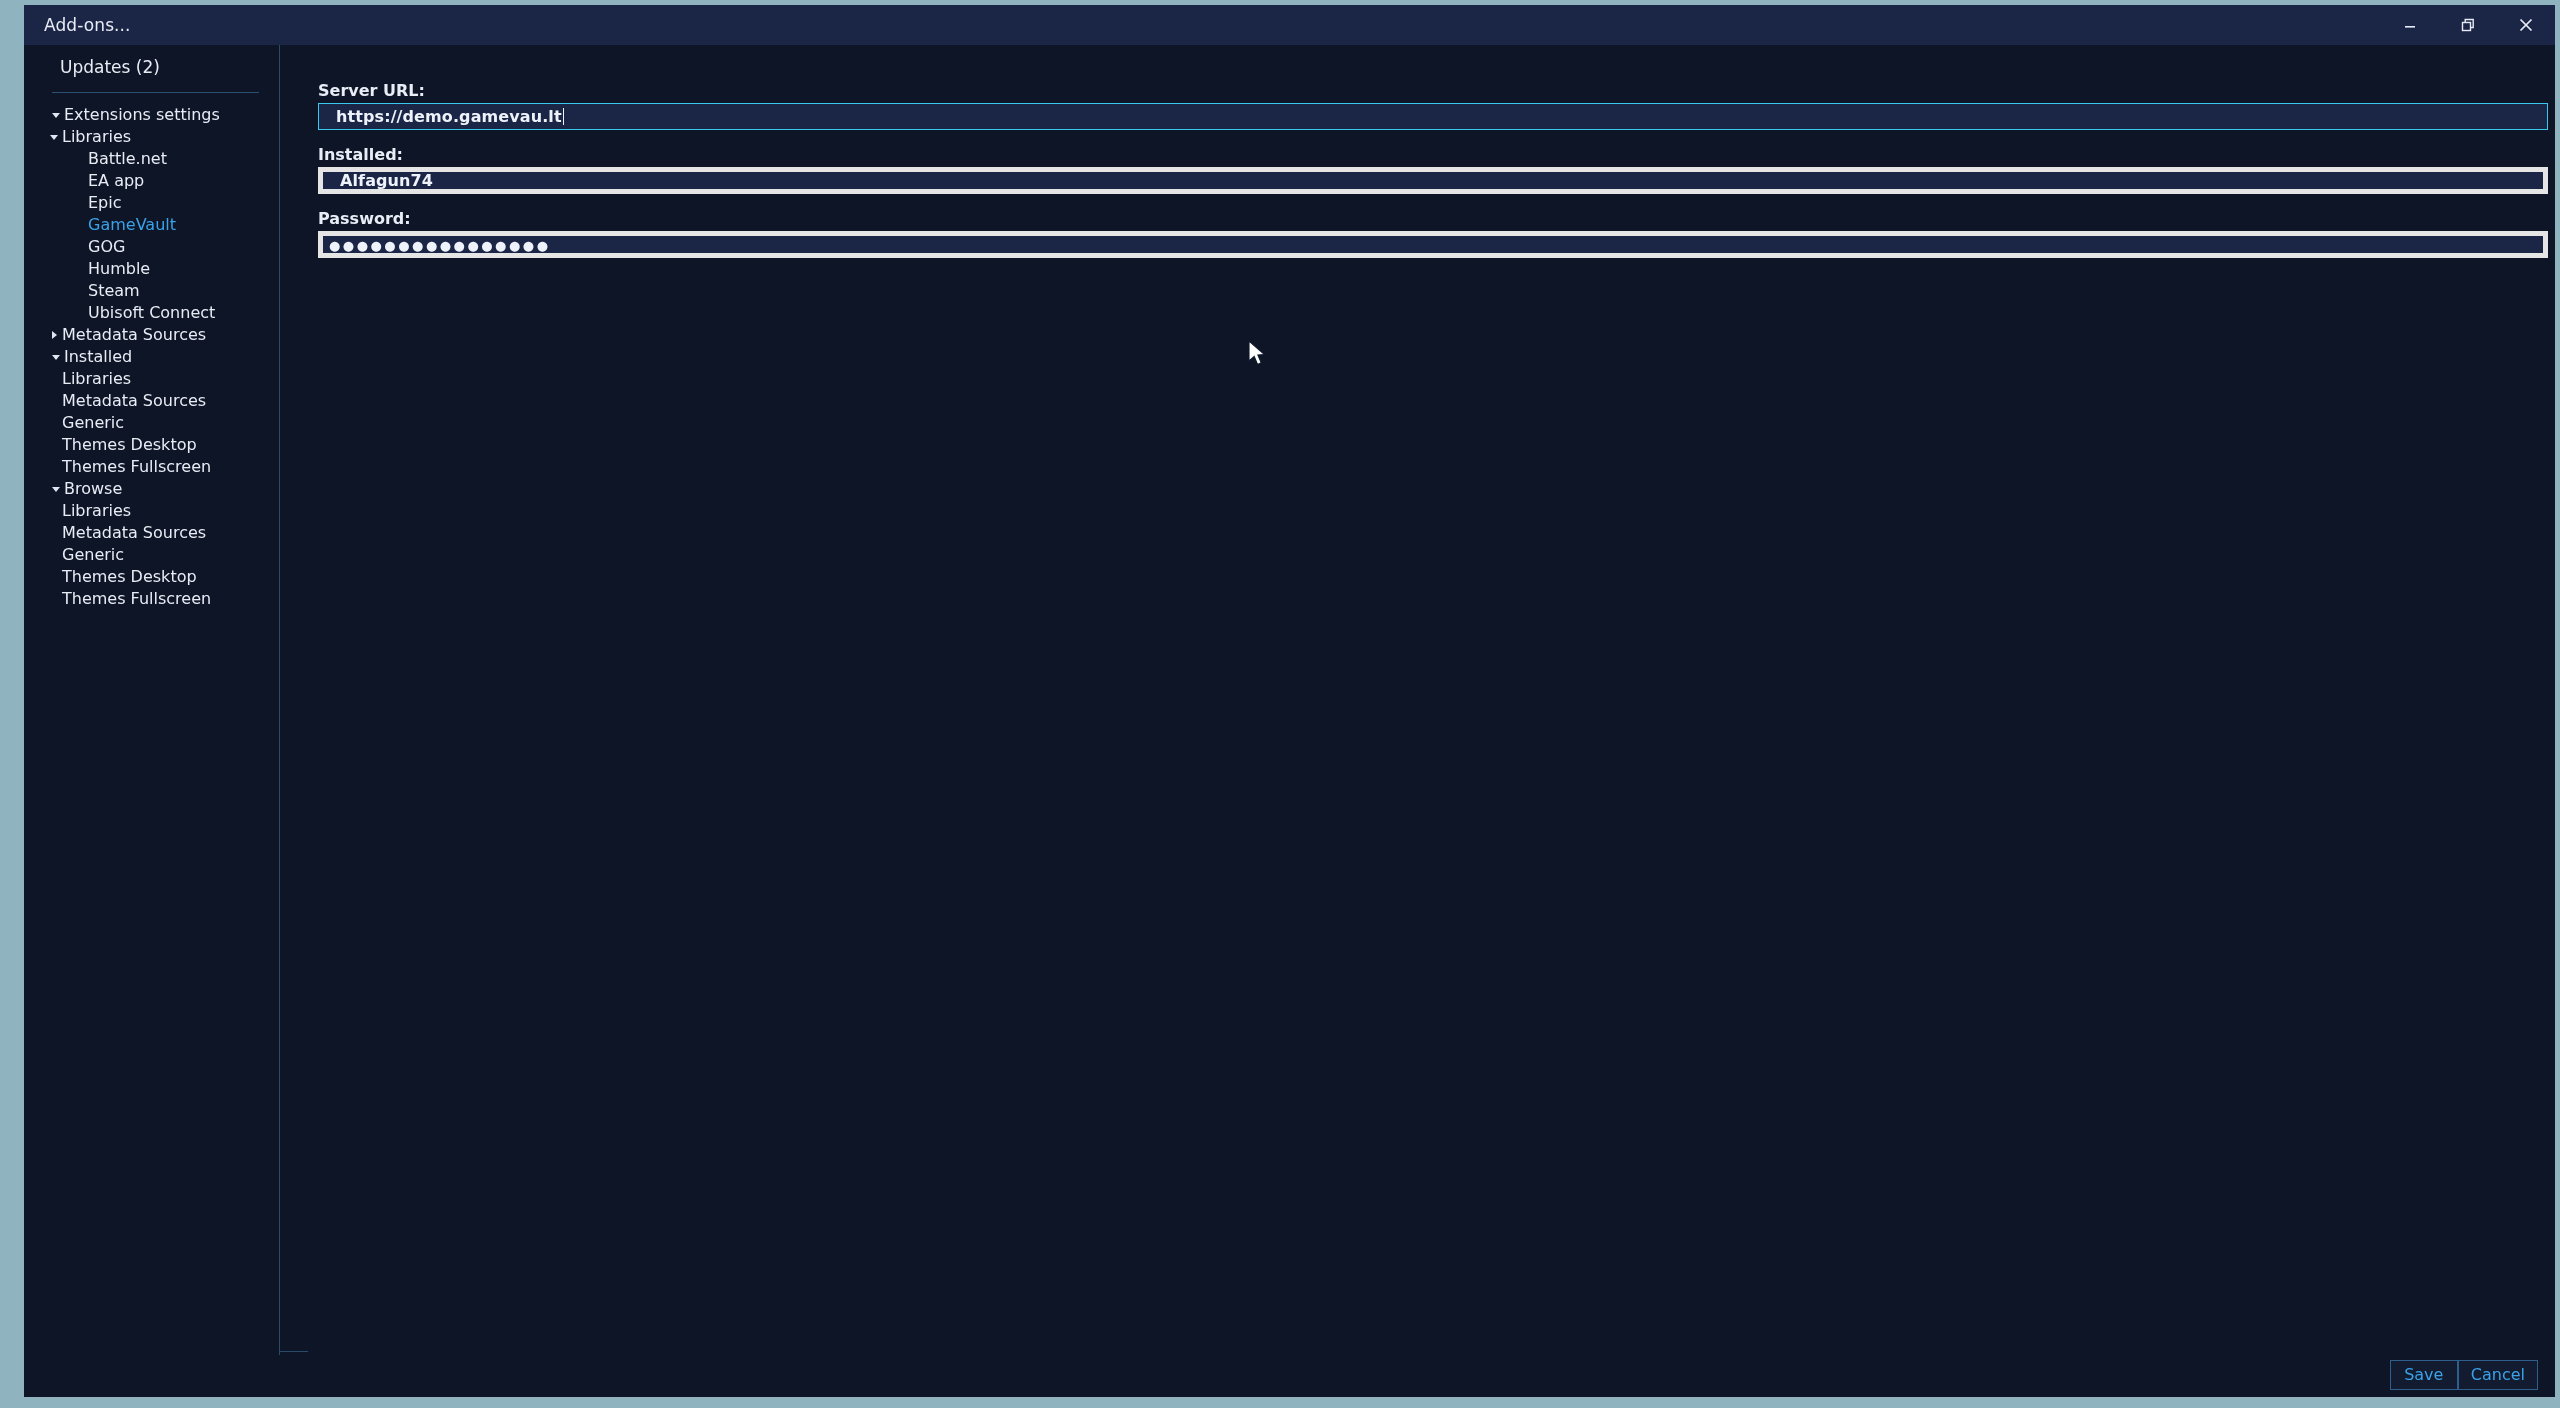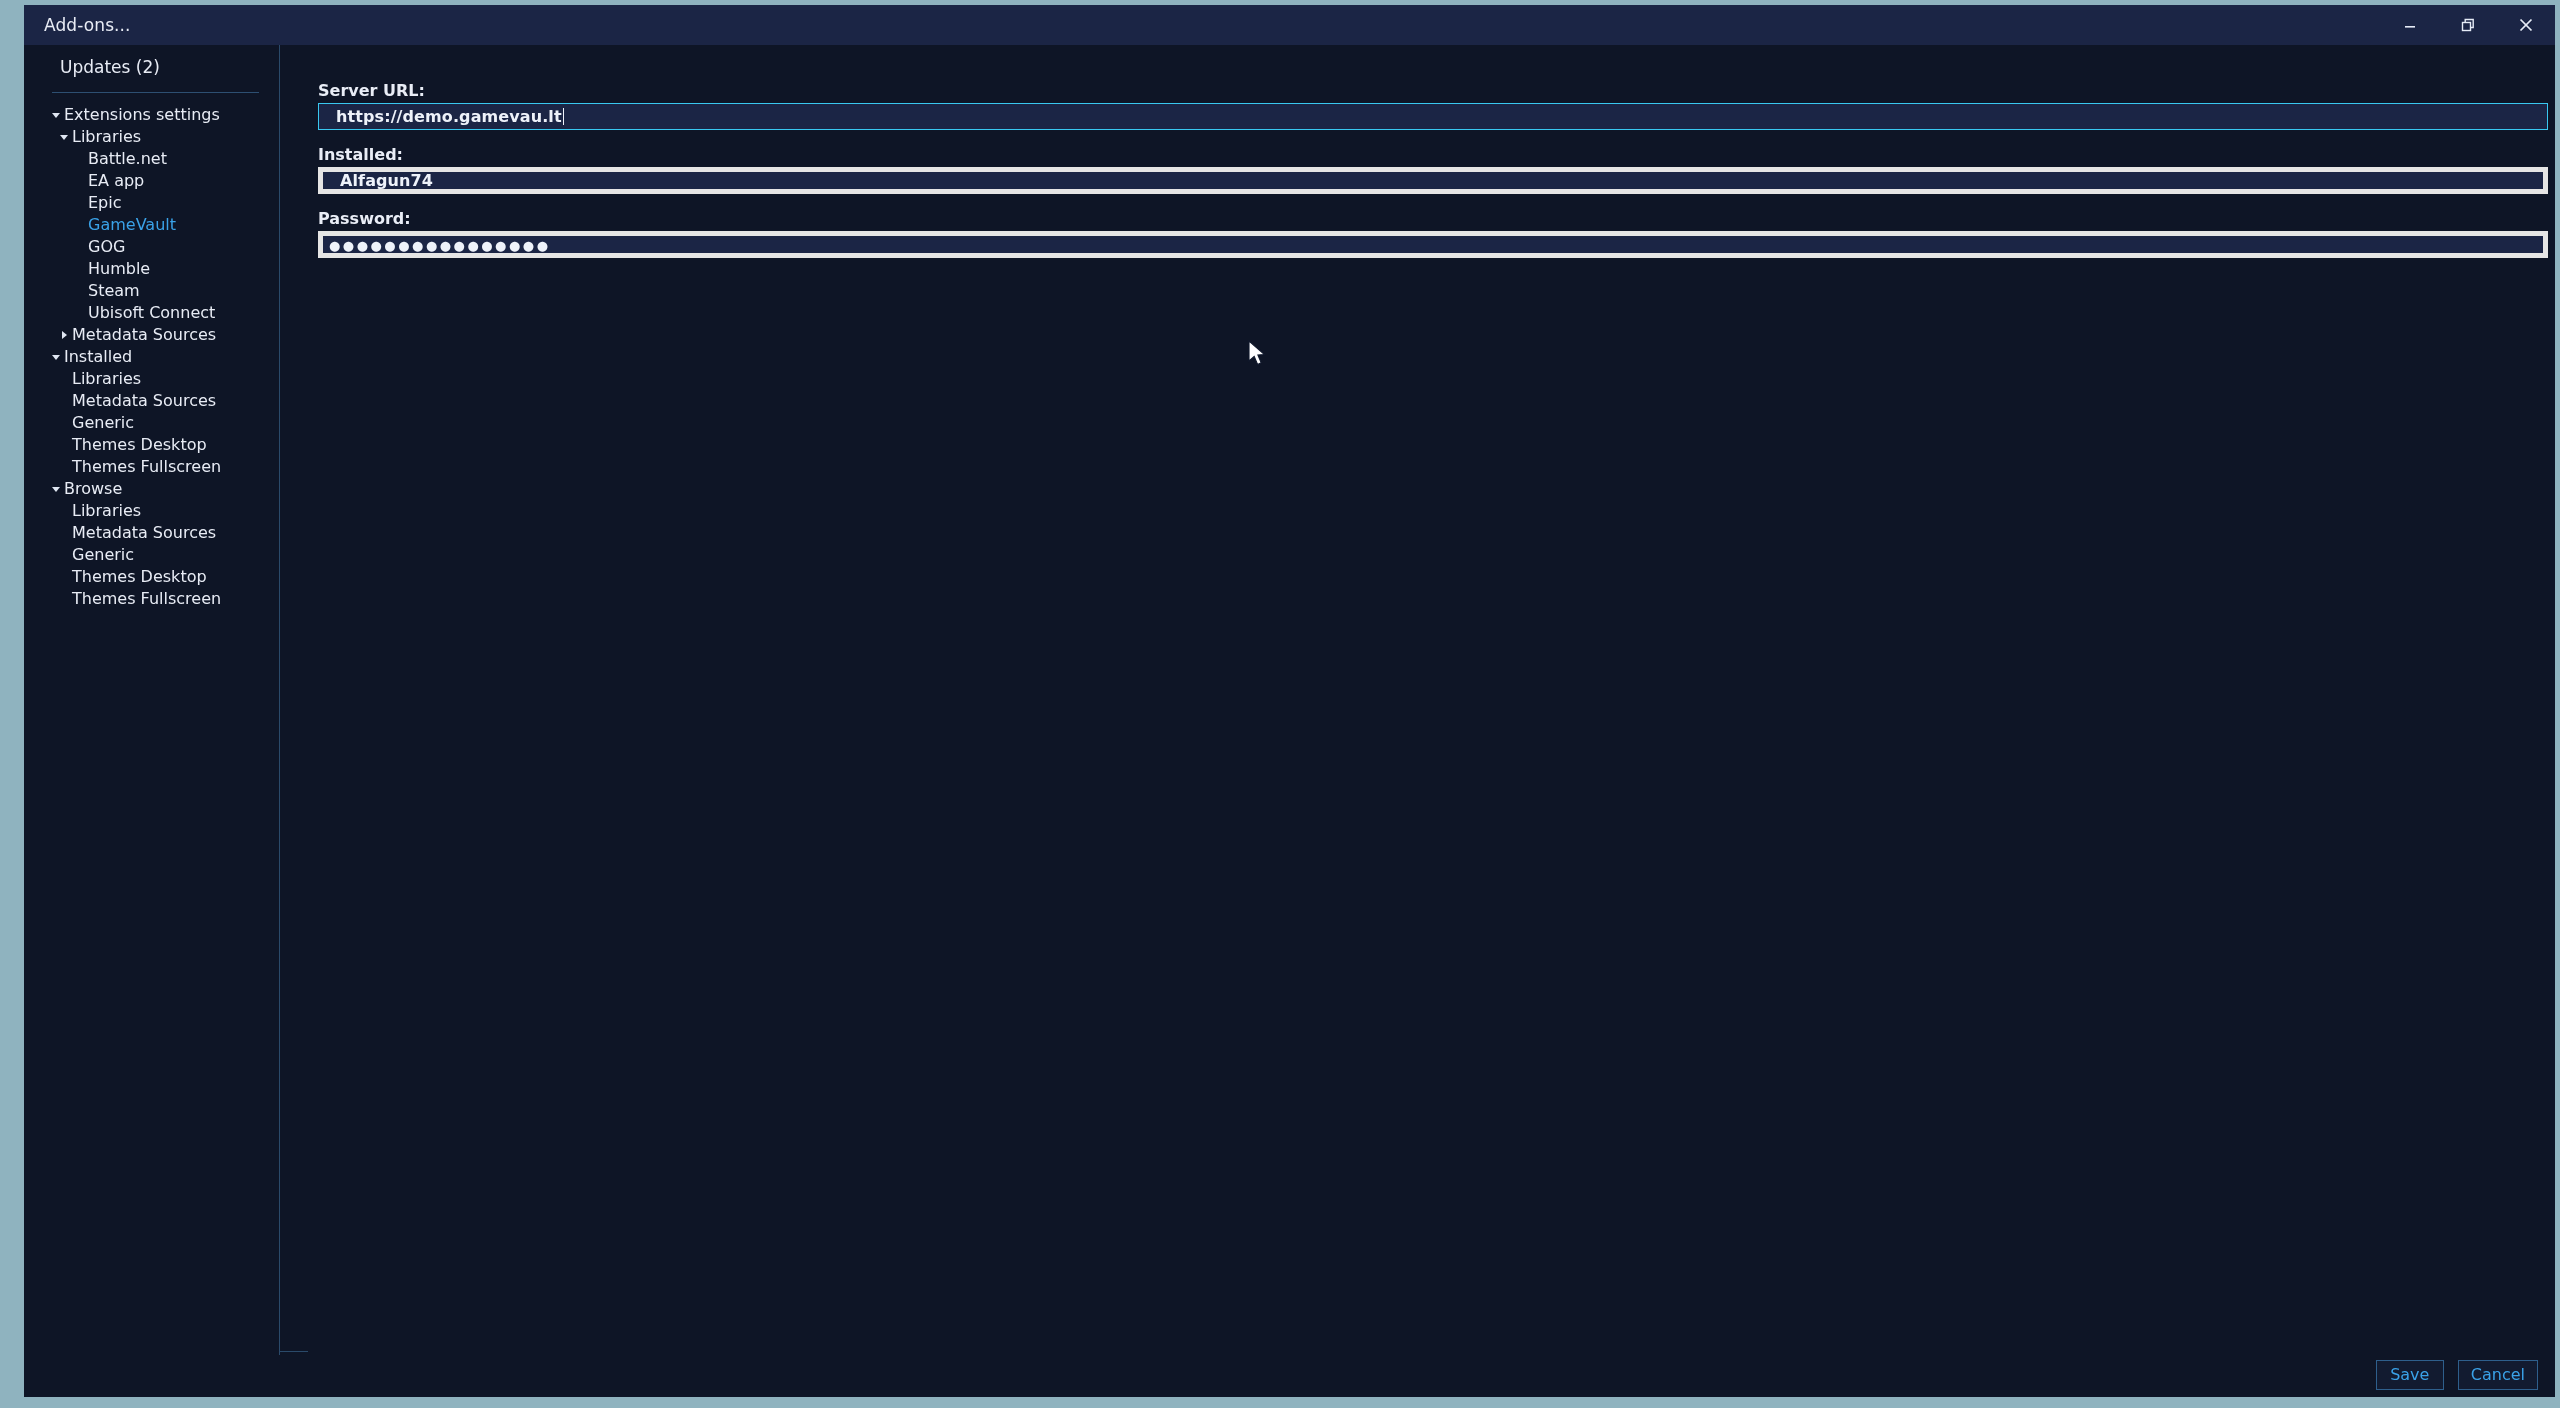--- a/index.html
+++ b/index.html
@@ -120,21 +120,21 @@
     align-items: center;
     justify-content: center;
     color: #dfe6f2;
   }
   .tw-arrow svg { display: block; }
   .tw-spacer { width: 16px; flex: 0 0 16px; }
 
   .tree-label { line-height: 1; }
 
   .lvl0 { padding-left: 24px; }
-  .lvl1 { padding-left: 32px; }
+  .lvl1 { padding-left: 22px; }
   .lvl2 { padding-left: 48px; }
 
   .selected .tree-label { color: #3aa2e8; }
 
   
   #content {
     flex: 1 1 auto;
     background: #0e1526;
     position: relative;
     padding: 38px 7px 0 10px;
@@ -187,21 +187,20 @@
   
   #footer {
     flex: 0 0 46px;
     height: 46px;
     background: #0e1526;
     border-top: 1px solid #2a4a6a;
     display: flex;
     align-items: center;
     justify-content: flex-end;
     padding-right: 17px;
-    gap: 14px;
   }
   .footbtn {
     min-width: 68px;
     height: 30px;
     background: #121b30;
     border: 1px solid #2e5f8c;
     color: #3aa2e8;
     font-family: "DejaVu Sans", sans-serif;
     font-size: 16px;
     display: flex;

